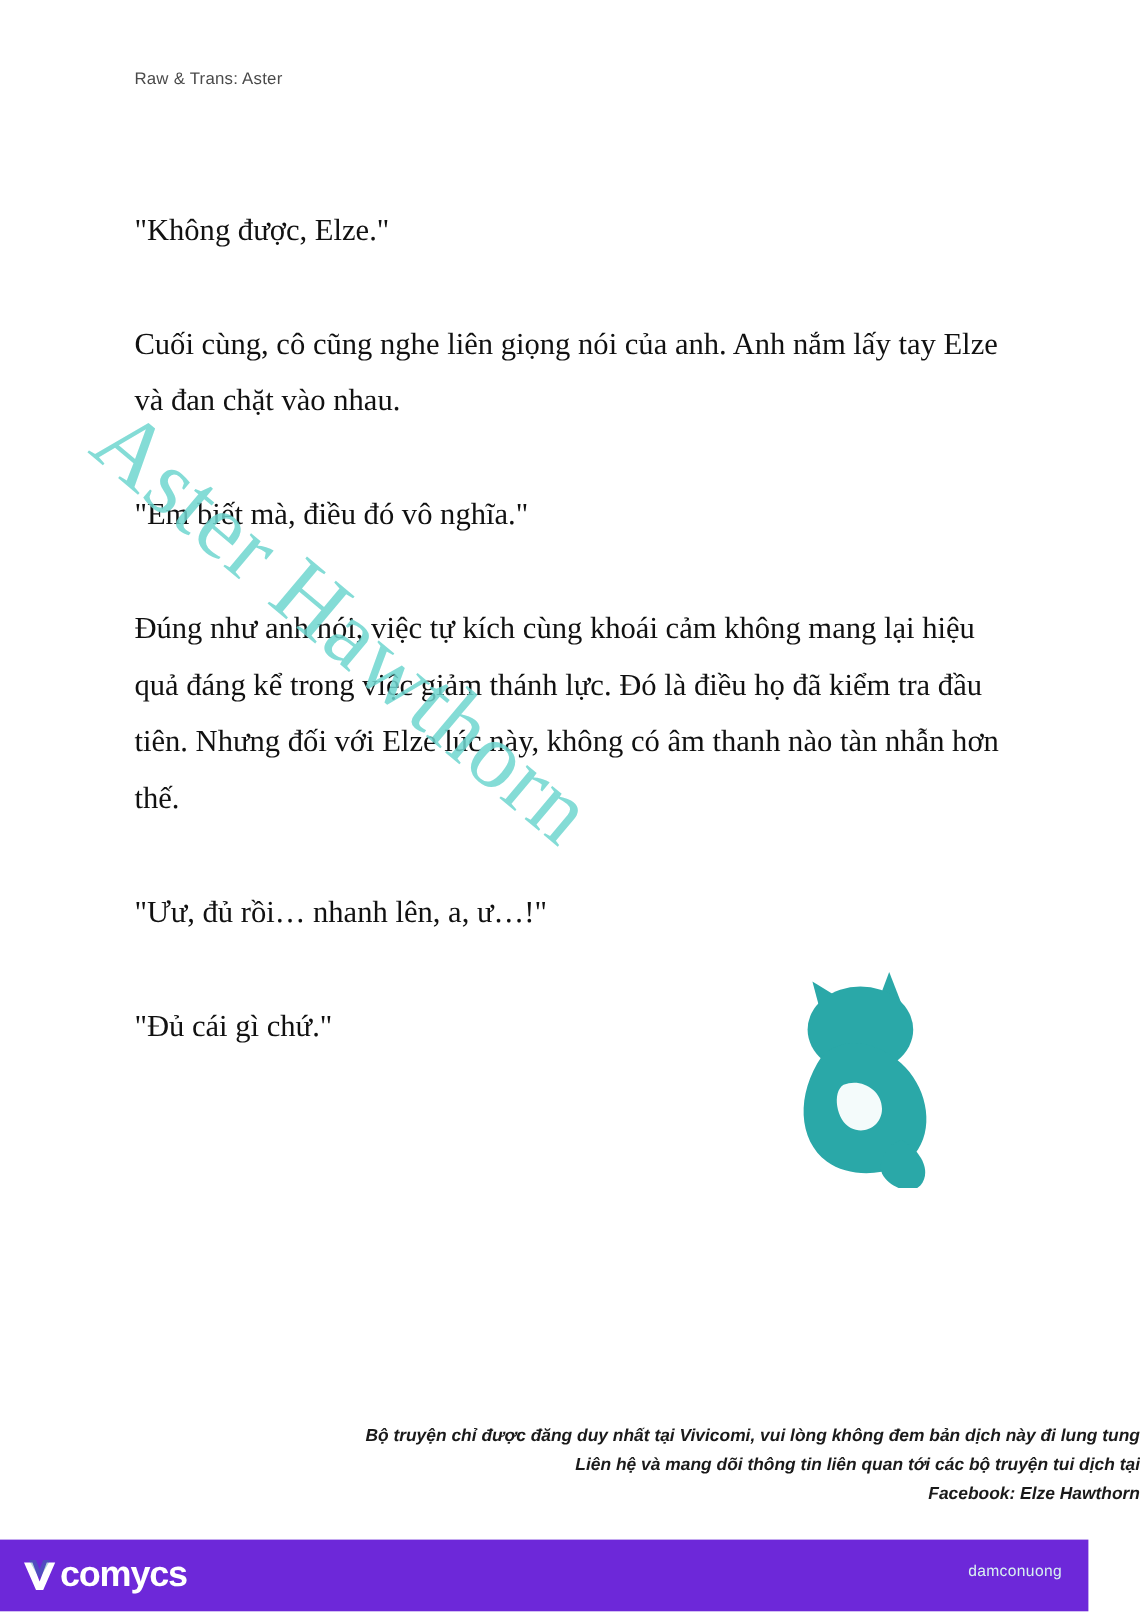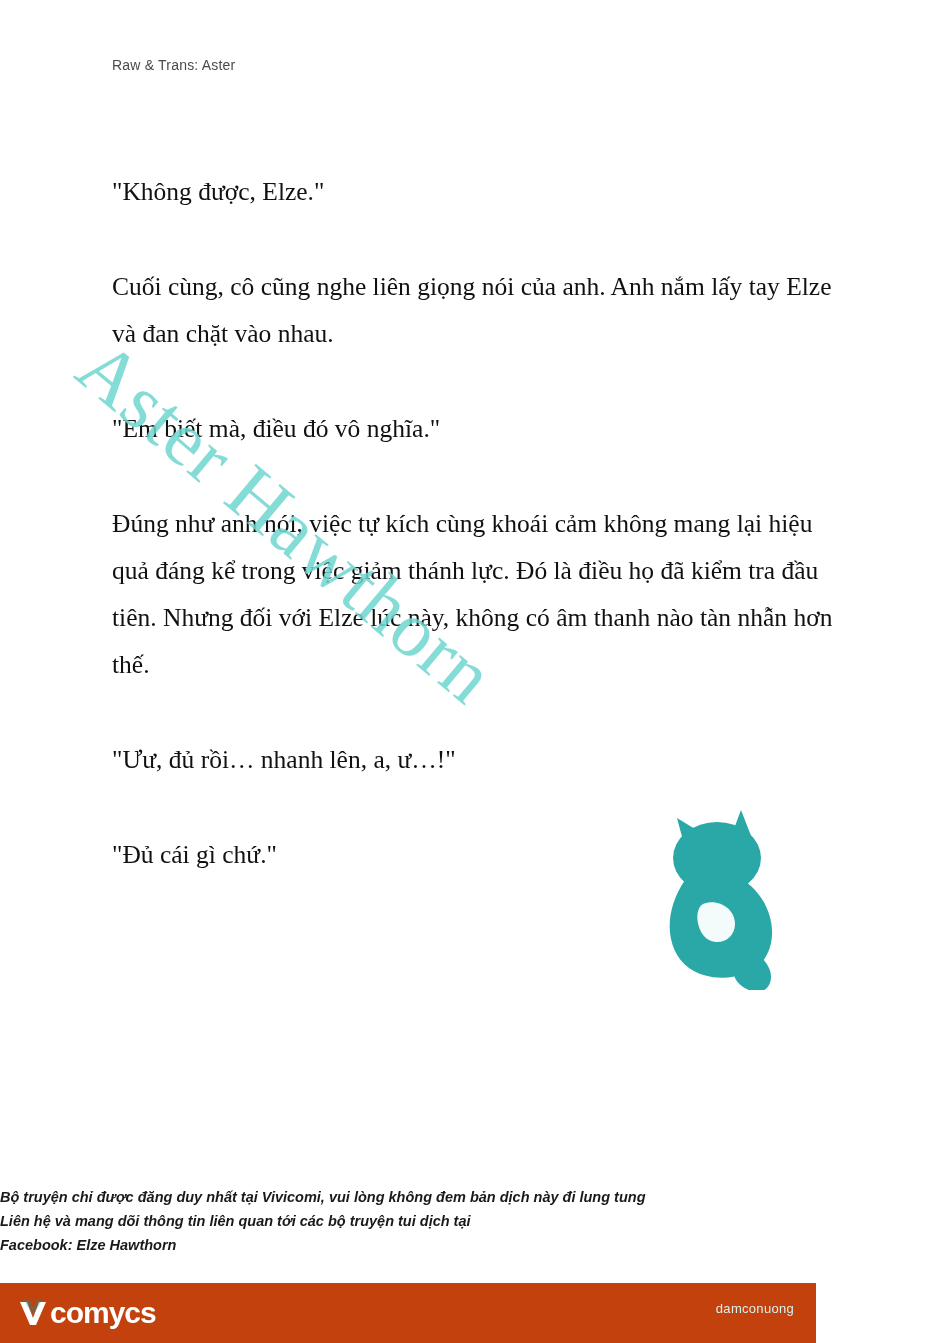--- a/index.html
+++ b/index.html
@@ -76,40 +76,40 @@
     height: 190px;
     pointer-events: none;
   }
 
   
   .footer-note {
     position: absolute;
     left: 0;
     top: 1185px;
     width: 950px;
-    text-align: left;
+    text-align: right;
     font-family: "Liberation Sans", sans-serif;
     font-style: italic;
     font-weight: bold;
     font-size: 14.5px;
     line-height: 24px;
     color: #1a1a1a;
   }
   .footer-note div {
     white-space: nowrap;
   }
 
   
   .bottom-bar {
     position: absolute;
     left: 0;
     bottom: 0;
-    width: 816px;
+    width: 907px;
     height: 60px;
-    background: #c2410c;
+    background: #6d28d9;
   }
   .brand-left {
     position: absolute;
     left: 18px;
     top: 12px;
     height: 36px;
     display: flex;
     align-items: center;
     font-family: "Liberation Sans", sans-serif;
     font-weight: bold;

